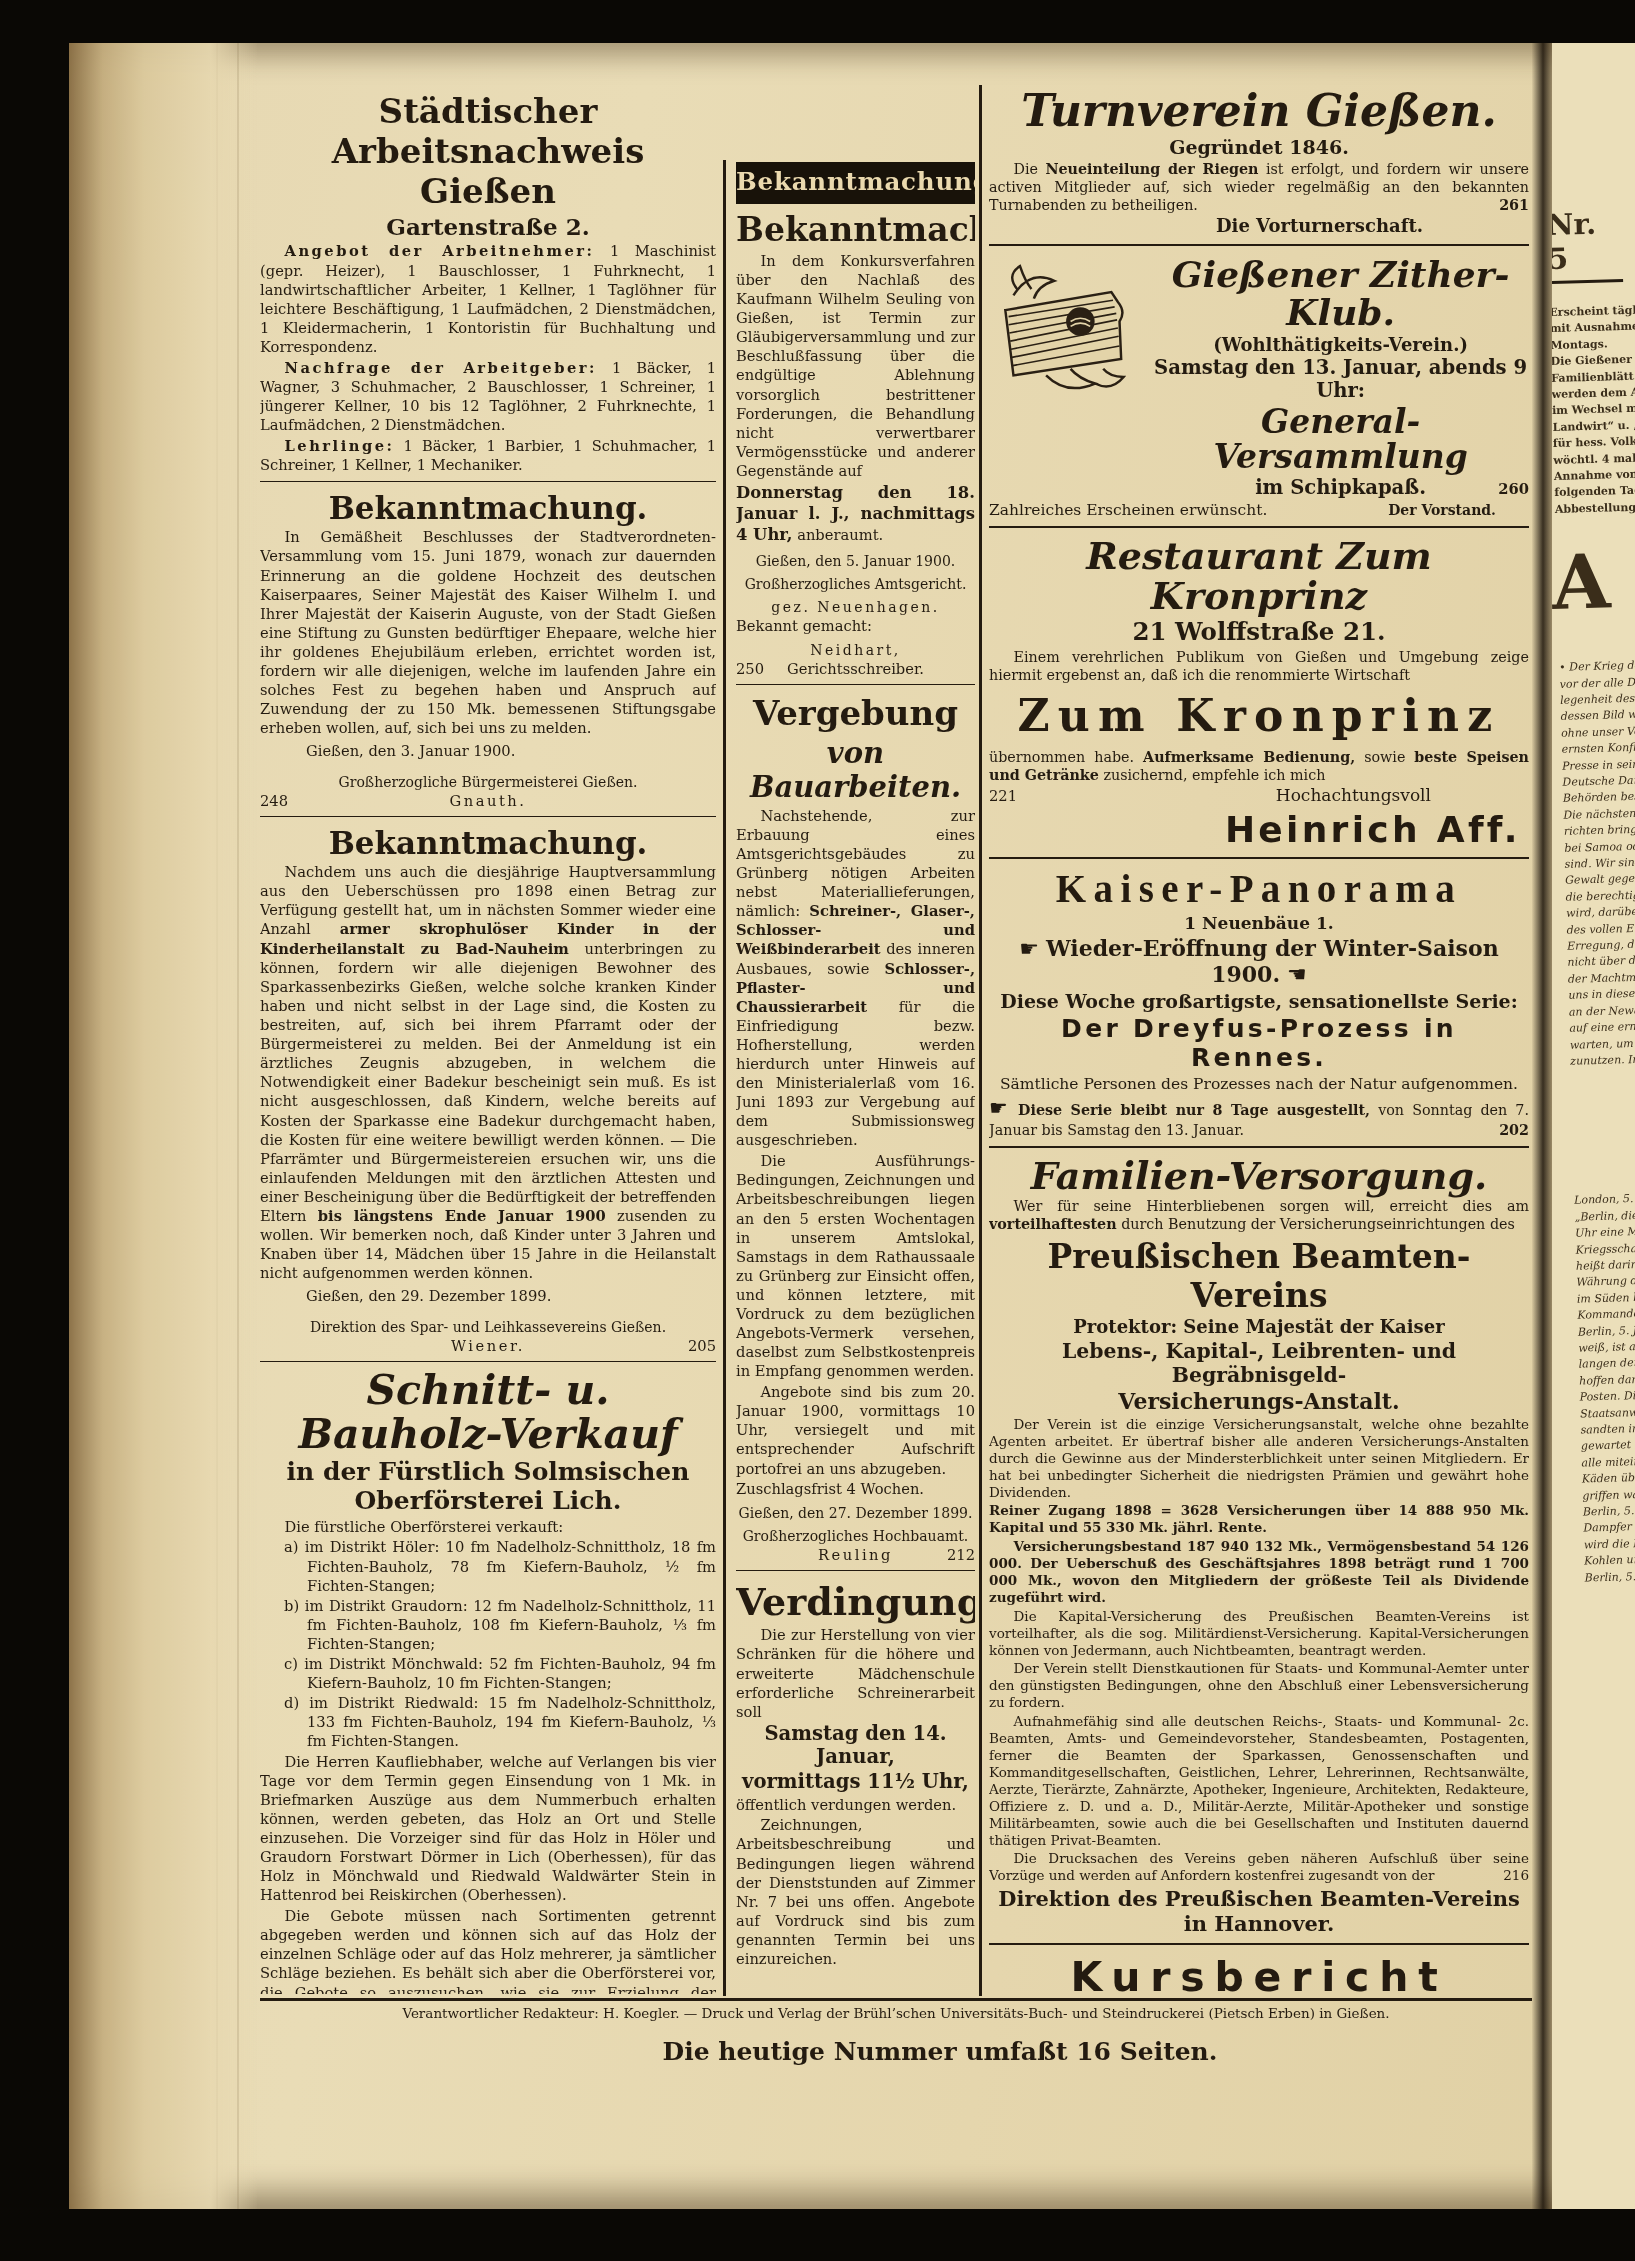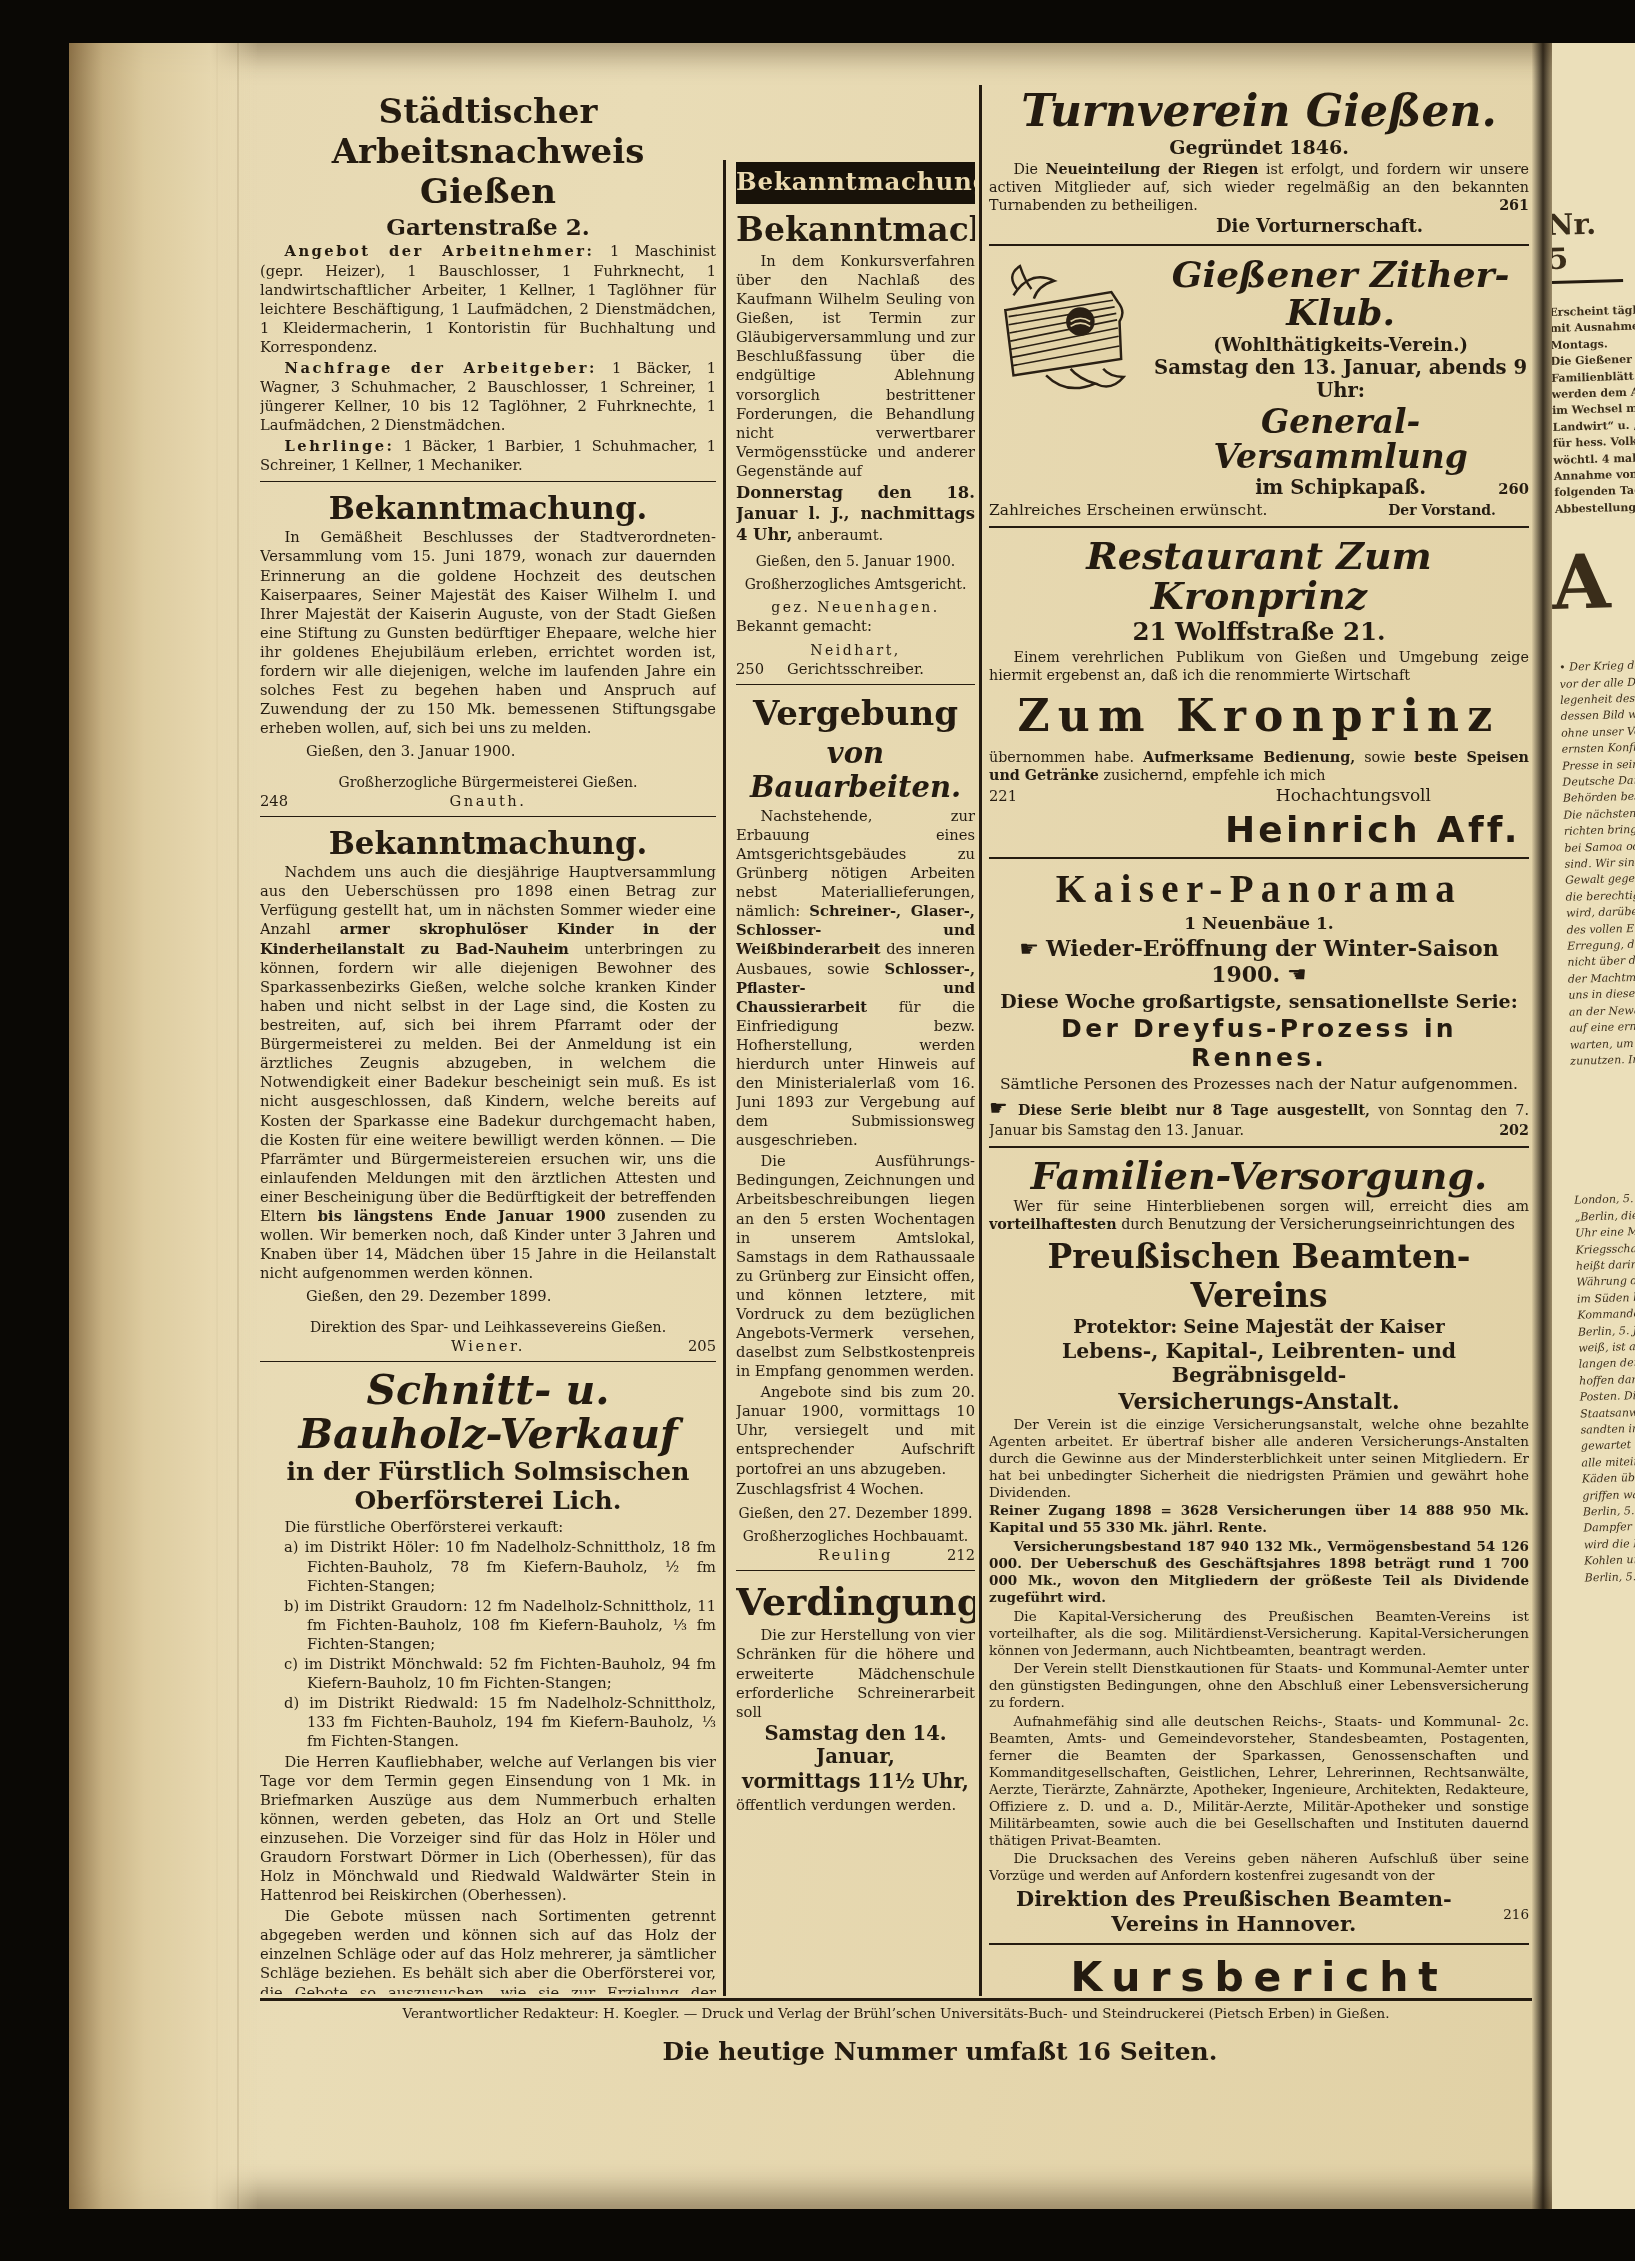--- a/index.html
+++ b/index.html
@@ -157,20 +157,21 @@
       <span class="mid lettersp">Reuling</span>
       <span class="num r">212</span>
     </div>
 
     <hr class="hdiv">
     <div class="t-big" style="font-size:38px;">Verdingung.</div>
     <p class="body">Die zur Herstellung von vier Schränken für die höhere und erweiterte Mädchenschule erforderliche Schreinerarbeit soll</p>
     <div class="t-med" style="font-size:19.6px;">Samstag den 14. Januar,</div>
     <div class="t-med" style="font-size:19.6px;">vormittags 11½ Uhr,</div>
     <p class="body ni">öffentlich verdungen werden.</p>
+    <p class="body">Zeichnungen, Arbeitsbeschreibung und Bedingungen liegen während der Dienststunden auf Zimmer Nr. 7 bei uns offen. Angebote auf Vordruck sind bis zum genannten Termin bei uns einzureichen.</p>
 
   </div>
 
   <div class="vrule vr2"></div>
 
   <div class="col col3">
     <div class="t-huge" style="font-size:44px;">Turnverein Gießen.</div>
     <div class="t-med" style="font-size:19px;">Gegründet 1846.</div>
     <p class="body"><span>Die </span><span class="b">Neueinteilung der Riegen</span><span> ist erfolgt, und fordern wir unsere activen Mitglieder auf, sich wieder regelmäßig an den bekannten Turnabenden zu betheiligen.</span><span class="b" style="float:right;">261</span></p>
     <div class="b" style="text-align:right;font-size:18px;padding-right:106px;">Die Vorturnerschaft.</div>
@@ -232,21 +233,21 @@
     <div class="t-big" style="font-size:33px;">Preußischen Beamten-Vereins</div>
     <div class="t-med" style="font-size:18px;">Protektor: Seine Majestät der Kaiser</div>
     <div class="t-med" style="font-size:20.4px;">Lebens-, Kapital-, Leibrenten- und Begräbnisgeld-</div>
     <div class="t-med" style="font-size:22px;">Versicherungs-Anstalt.</div>
     <p class="body" style="font-size:13.5px;">Der Verein ist die einzige Versicherungsanstalt, welche ohne bezahlte Agenten arbeitet. Er übertraf bisher alle anderen Versicherungs-Anstalten durch die Gewinne aus der Mindersterblichkeit unter seinen Mitgliedern. Er hat bei unbedingter Sicherheit die niedrigsten Prämien und gewährt hohe Dividenden.</p>
     <p class="body ni c b" style="font-size:13.5px;">Reiner Zugang 1898 = 3628 Versicherungen über 14 888 950 Mk. Kapital und 55 330 Mk. jährl. Rente.</p>
     <p class="body b" style="font-size:13.5px;">Versicherungsbestand 187 940 132 Mk., Vermögensbestand 54 126 000. Der Ueberschuß des Geschäftsjahres 1898 beträgt rund 1 700 000 Mk., wovon den Mitgliedern der größeste Teil als Dividende zugeführt wird.</p>
     <p class="body" style="font-size:13.5px;">Die Kapital-Versicherung des Preußischen Beamten-Vereins ist vorteilhafter, als die sog. Militärdienst-Versicherung. Kapital-Versicherungen können von Jedermann, auch Nichtbeamten, beantragt werden.</p>
     <p class="body" style="font-size:13.5px;">Der Verein stellt Dienstkautionen für Staats- und Kommunal-Aemter unter den günstigsten Bedingungen, ohne den Abschluß einer Lebensversicherung zu fordern.</p>
     <p class="body" style="font-size:13.5px;">Aufnahmefähig sind alle deutschen Reichs-, Staats- und Kommunal- 2c. Beamten, Amts- und Gemeindevorsteher, Standesbeamten, Postagenten, ferner die Beamten der Sparkassen, Genossenschaften und Kommanditgesellschaften, Geistlichen, Lehrer, Lehrerinnen, Rechtsanwälte, Aerzte, Tierärzte, Zahnärzte, Apotheker, Ingenieure, Architekten, Redakteure, Offiziere z. D. und a. D., Militär-Aerzte, Militär-Apotheker und sonstige Militärbeamten, sowie auch die bei Gesellschaften und Instituten dauernd thätigen Privat-Beamten.</p>
-    <p class="body" style="font-size:13.5px;"><span>Die Drucksachen des Vereins geben näheren Aufschluß über seine Vorzüge und werden auf Anfordern kostenfrei zugesandt von der</span><span style="float:right;margin-top:39px;">216</span></p>
+    <p class="body" style="font-size:13.5px;"><span>Die Drucksachen des Vereins geben näheren Aufschluß über seine Vorzüge und werden auf Anfordern kostenfrei zugesandt von der</span><span style="float:right;">216</span></p>
     <div class="t-med" style="font-size:21px;">Direktion des Preußischen Beamten-Vereins in Hannover.</div>
 
     <hr class="hdiv thick">
     <div class="kurs-title">Kursbericht</div>
 
   </div>
 
   <div class="footer-rule"></div>
   <div class="footer-editor">Verantwortlicher Redakteur: H. Koegler. — Druck und Verlag der Brühl’schen Universitäts-Buch- und Steindruckerei (Pietsch Erben) in Gießen.</div>
   <div class="page-note">Die heutige Nummer umfaßt 16 Seiten.</div>

